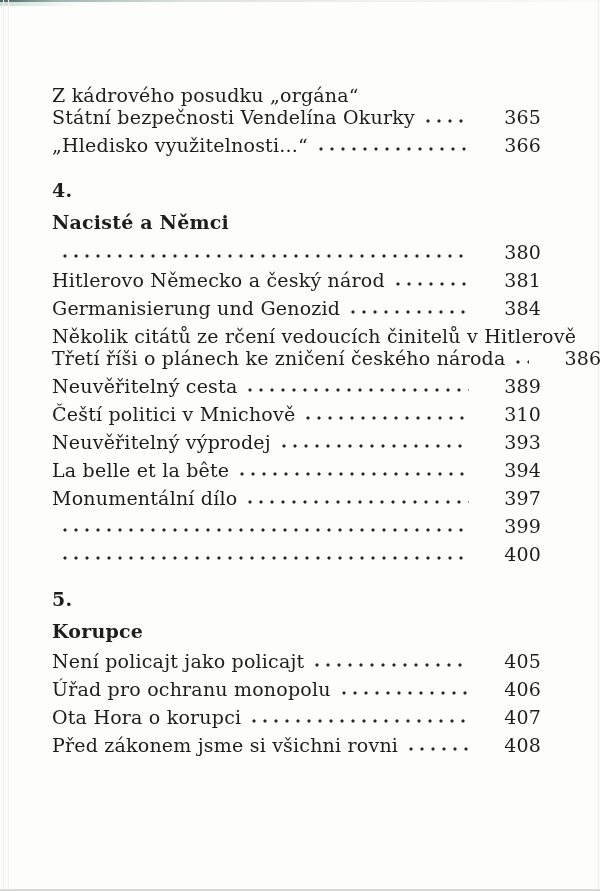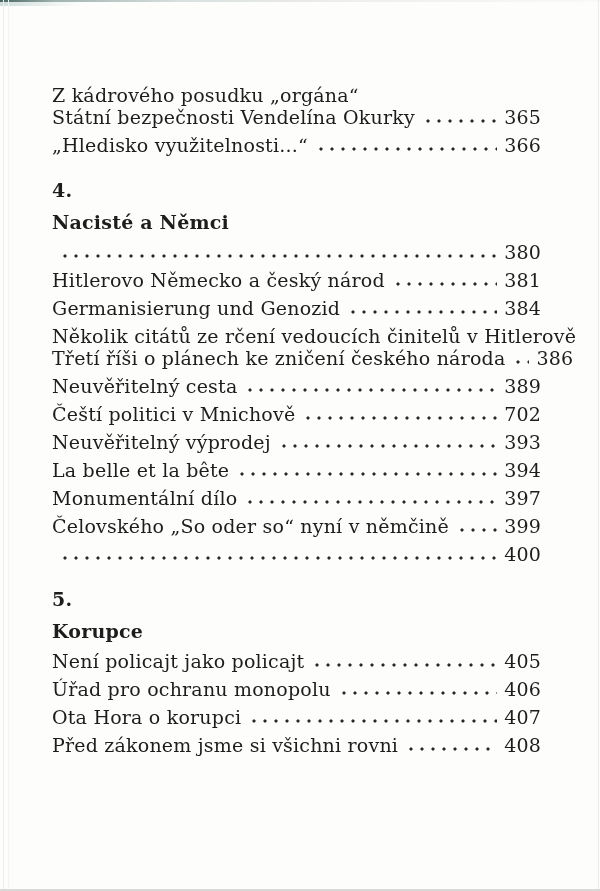--- a/index.html
+++ b/index.html
@@ -83,20 +83,21 @@
     background-size: 11px 6px;
     background-repeat: repeat-x;
     background-position: left bottom;
   }
 
   .page-num {
     flex: 0 0 auto;
     min-width: 35px;
     text-align: right;
     white-space: nowrap;
+    margin-left: 28px;
   }
 </style>
 </head>
 <body>
 
 <div class="edge-top"></div>
 <div class="edge-top-smudge"></div>
 <div class="edge-left"></div>
 <div class="edge-left2"></div>
 <div class="edge-right"></div>
@@ -155,21 +156,21 @@
         <div class="entry-row">
           <span class="entry-text">Neuvěřitelný cesta</span>
           <span class="leader"></span>
           <span class="page-num">389</span>
         </div>
       </div>
       <div class="entry">
         <div class="entry-row">
           <span class="entry-text">Čeští politici v Mnichově</span>
           <span class="leader"></span>
-          <span class="page-num">702</span>
+          <span class="page-num">310</span>
         </div>
       </div>
       <div class="entry">
         <div class="entry-row">
           <span class="entry-text">Neuvěřitelný výprodej</span>
           <span class="leader"></span>
           <span class="page-num">393</span>
         </div>
       </div>
       <div class="entry">
@@ -181,21 +182,20 @@
       </div>
       <div class="entry">
         <div class="entry-row">
           <span class="entry-text">Monumentální dílo</span>
           <span class="leader"></span>
           <span class="page-num">397</span>
         </div>
       </div>
       <div class="entry">
         <div class="entry-row">
-          <span class="entry-text">Čelovského „So oder so“ nyní v němčině</span>
           <span class="leader"></span>
           <span class="page-num">399</span>
         </div>
       </div>
       <div class="entry">
         <div class="entry-row">
           <span class="leader"></span>
           <span class="page-num">400</span>
         </div>
       </div>

